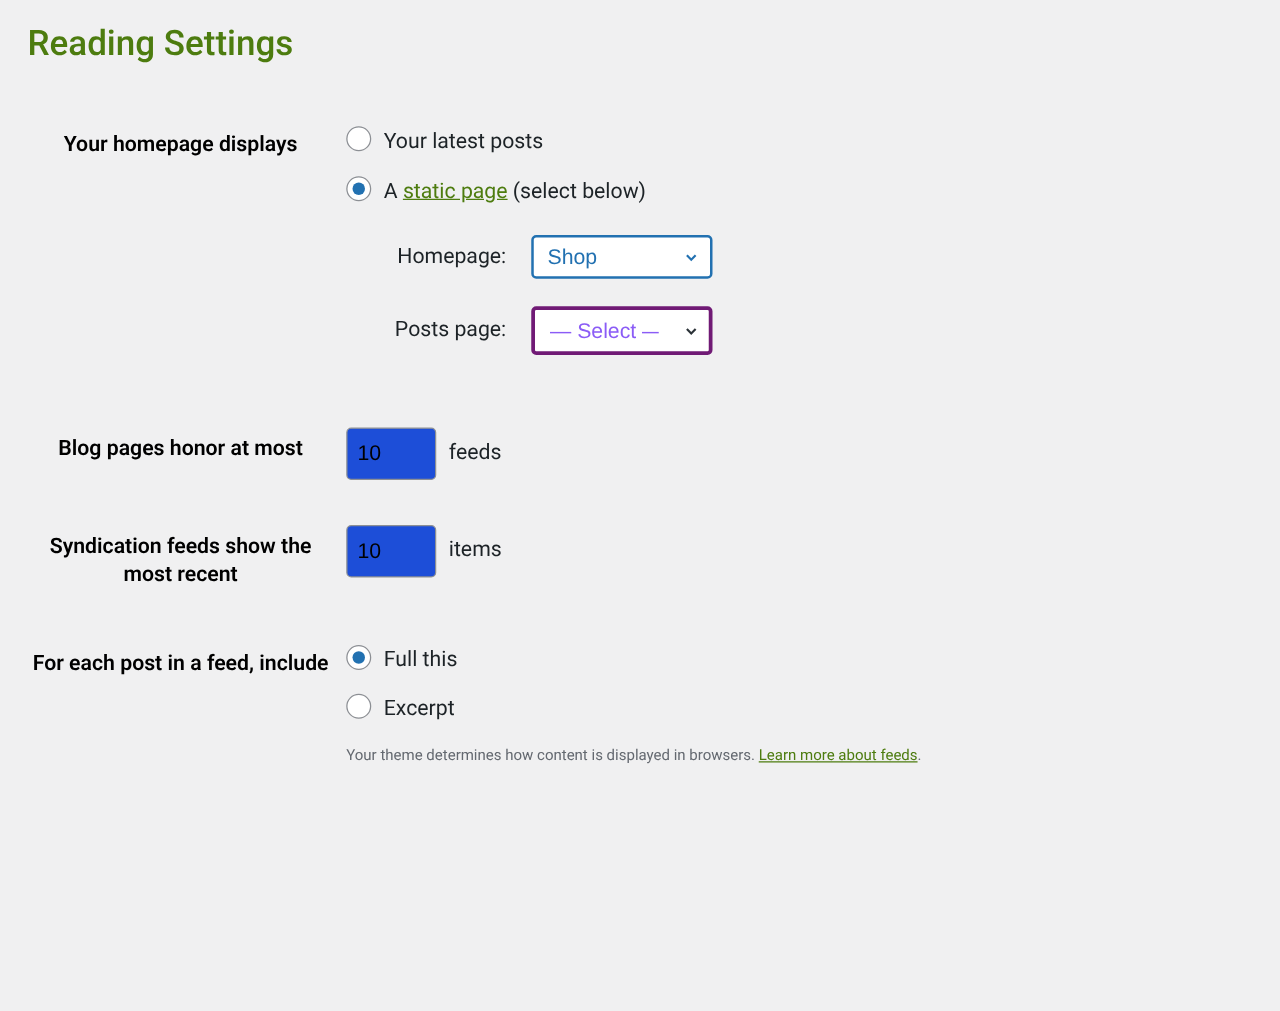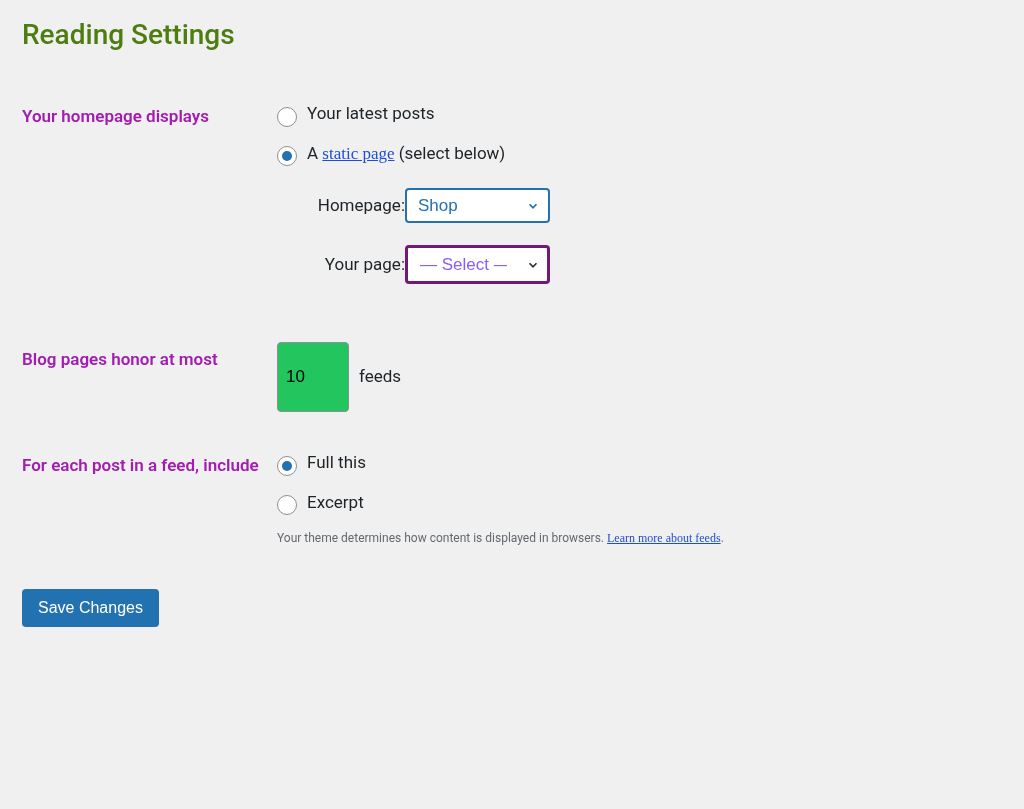--- a/index.html
+++ b/index.html
@@ -18,38 +18,38 @@
       font-size: 28px;
       font-weight: 500;
       margin: 8px 0 30px 0;
       color: #4d7c0f;
     }
     .form-table {
       width: 100%;
       border-collapse: collapse;
     }
     .form-table th {
-      text-align: left;
+      text-align: center;
       vertical-align: top;
       width: 255px;
       padding: 24px 10px 24px 0;
       font-weight: 600;
       font-size: 17px;
-      color: #a21caf;
+      color: #000000;
       line-height: 1.35;
     }
     .form-table td {
       padding: 18px 10px 18px 0;
       vertical-align: top;
       font-size: 17px;
       line-height: 1.5;
     }
     .radio-line, .check-line {
       display: flex;
-      align-items: flex-end;
+      align-items: flex-start;
       gap: 10px;
       margin: 2px 0 14px 0;
     }
     input[type="radio"], input[type="checkbox"] {
       appearance: none;
       width: 20px;
       height: 20px;
       border: 1px solid #8c8f94;
       background: #fff;
       margin: 0;
@@ -63,28 +63,27 @@
       content: "";
       position: absolute;
       width: 10px;
       height: 10px;
       top: 4px;
       left: 4px;
       border-radius: 50%;
       background: #2271b1;
     }
     a.link {
-      color: #1d4ed8;
+      color: #4d7c0f;
       text-decoration: underline;
-      font-family: Liberation Serif, serif;
     }
     .sub-select-row {
       display: flex;
       align-items: center;
-      gap: 0;
+      gap: 20px;
       margin: 22px 0 22px 18px;
     }
     .sub-select-row label {
       font-size: 17px;
       color: #1d2327;
       min-width: 110px;
       text-align: right;
     }
     .select-wrap {
       position: relative;
@@ -109,25 +108,25 @@
     .select-wrap .chevron {
       position: absolute;
       right: 10px;
       top: 50%;
       transform: translateY(-50%);
       pointer-events: none;
     }
     .chevron svg { display: block; }
     input[type="number"] {
       width: 72px;
-      padding: 24px 8px;
+      padding: 10px 8px;
       border: 1px solid #8c8f94;
       border-radius: 4px;
       font-size: 17px;
-      background: #22c55e;
+      background: #1d4ed8;
     }
     .inline-row {
       display: flex;
       align-items: center;
       gap: 10px;
     }
     .description {
       color: #646970;
       font-size: 12px;
       margin-top: 14px;
@@ -174,21 +173,21 @@
               </select>
               <span class="chevron">
                 <svg width="14" height="14" viewBox="0 0 24 24" fill="none" stroke="#2271b1" stroke-width="3">
                     <polyline points="6 9 12 15 18 9"></polyline>
                   </svg>
               </span>
             </div>
           </div>
 
           <div class="sub-select-row">
-            <label>Your page:</label>
+            <label>Posts page:</label>
             <div class="select-wrap">
               <select>
                 <option>— Select —</option>
               </select>
               <span class="chevron">
                 <svg width="14" height="14" viewBox="0 0 24 24" fill="none" stroke="#2c3338" stroke-width="3">
                     <polyline points="6 9 12 15 18 9"></polyline>
                   </svg>
               </span>
             </div>
@@ -199,20 +198,29 @@
       <tr>
         <th>Blog pages honor at most</th>
         <td>
           <div class="inline-row">
             <input type="number" value="10" style="">
             <span>feeds</span>
           </div>
         </td>
       </tr>
 
+      <tr>
+        <th>Syndication feeds show the most recent</th>
+        <td>
+          <div class="inline-row">
+            <input type="number" value="10" style="">
+            <span>items</span>
+          </div>
+        </td>
+      </tr>
 
       <tr>
         <th>For each post in a feed, include</th>
         <td>
           <div class="radio-line">
             <input type="radio" name="rss_use_excerpt" checked="" style="">
             <span>Full this</span>
           </div>
           <div class="radio-line">
             <input type="radio" name="rss_use_excerpt" style="">
@@ -221,14 +229,13 @@
           <div class="description">
             <span>Your theme determines how content is displayed in browsers. </span><a href="#" class="link">Learn more about feeds</a><span>.</span>
           </div>
         </td>
       </tr>
 
 
     </tbody>
   </table>
 
-  <button class="submit-btn">Save Changes</button>
 </div>
 
 </body></html>

